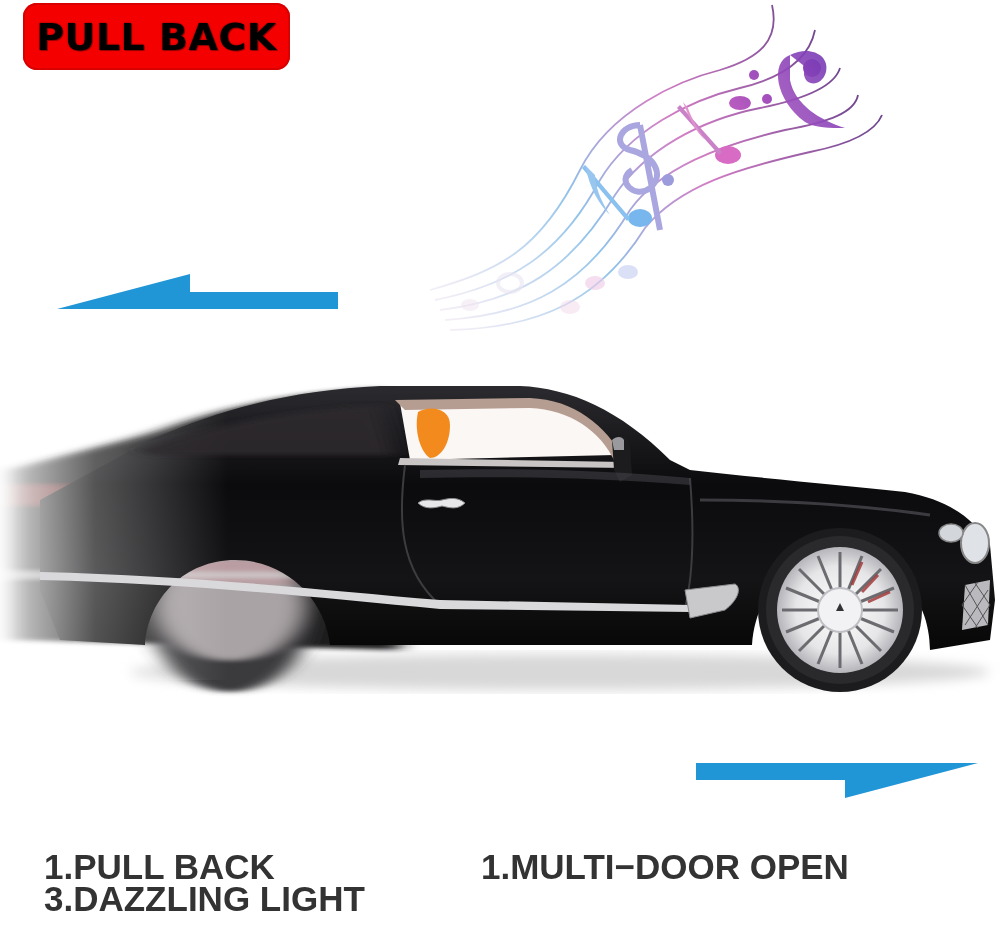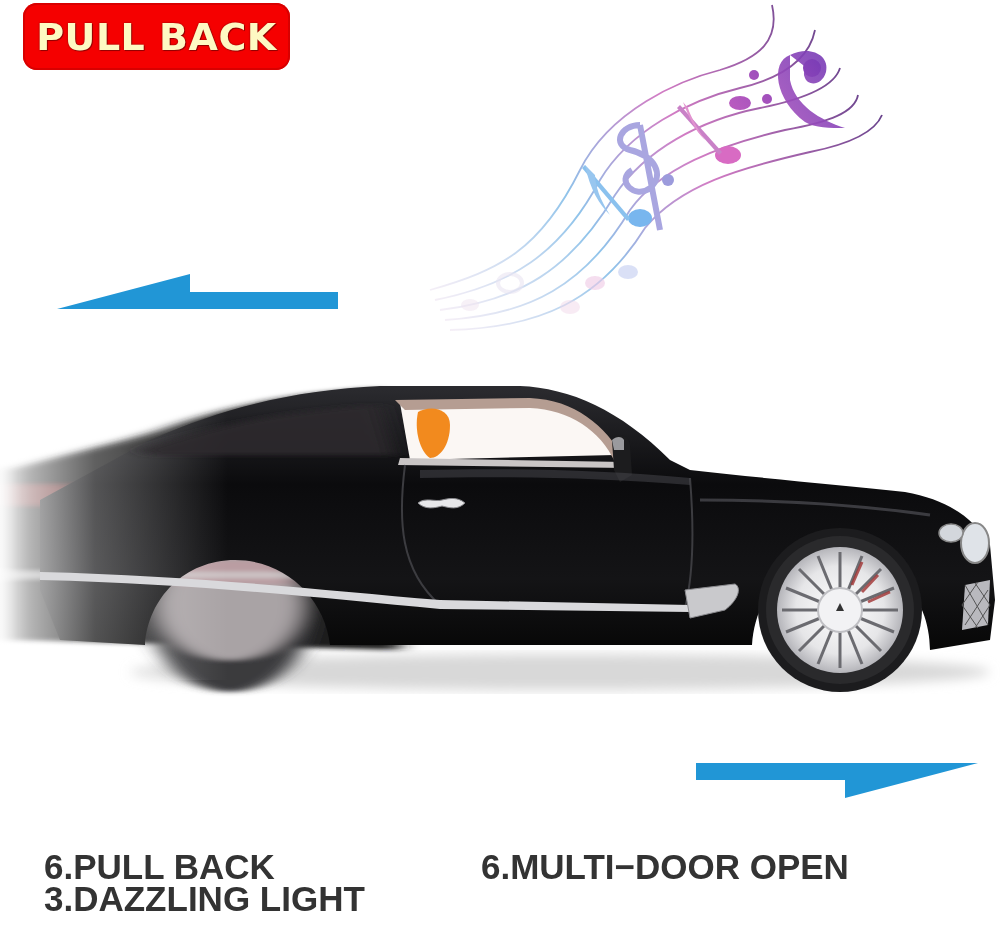--- a/index.html
+++ b/index.html
@@ -4,21 +4,21 @@
 <style>
   html, body { margin: 0; padding: 0; background: #ffffff; }
   body { width: 1000px; height: 931px; position: relative; overflow: hidden; font-family: "Liberation Sans", sans-serif; }
   .badge {
     position: absolute; left: 23px; top: 3px; width: 267px; height: 67px;
     background: #f50000; border-radius: 14px;
     box-shadow: inset 0 0 0 2px #d80000;
     display: flex; align-items: center; justify-content: center;
   }
   .badge-text {
-    color: #fef9c3; font-family: "DejaVu Sans", sans-serif; font-weight: bold;
+    color: #000000; font-family: "DejaVu Sans", sans-serif; font-weight: bold;
     font-size: 38px; letter-spacing: 0.5px;
     text-shadow: 0 0 2px #7a0000, 1px 1px 0 #a00000;
   }
   .layer { position: absolute; left: 0; top: 0; }
   .features {
     position: absolute; left: 0; top: 840px; width: 1000px; height: 91px;
   }
   .feat {
     position: absolute; color: #333333; font-weight: bold;
     font-family: "Liberation Sans", sans-serif; font-size: 35px; line-height: 1;
@@ -189,16 +189,16 @@
   <polygon points="840,603 844,611 836,611" fill="#333"></polygon>
 
   <ellipse cx="975" cy="543" rx="14" ry="20" fill="#dfe3e8" stroke="#888" stroke-width="2"></ellipse>
   <ellipse cx="951" cy="533" rx="12" ry="9" fill="#d3d7dc" stroke="#888" stroke-width="1.5"></ellipse>
 
   <path d="M965,585 L990,580 L988,625 L962,630 Z" fill="#b9b9be"></path>
   <path d="M965,585 L988,625 M975,583 L990,605 M962,605 L978,628 M988,590 L965,625 M990,605 L975,628 M978,582 L962,605" stroke="#555" stroke-width="1"></path>
 </svg>
 
 <div class="features">
-  <span class="feat f1">6.PULL BACK</span>
-  <span class="feat f2">6.MULTI−DOOR OPEN</span>
+  <span class="feat f1">1.PULL BACK</span>
+  <span class="feat f2">1.MULTI−DOOR OPEN</span>
   <span class="feat f3">3.DAZZLING LIGHT</span>
 </div>
 
 </body></html>

